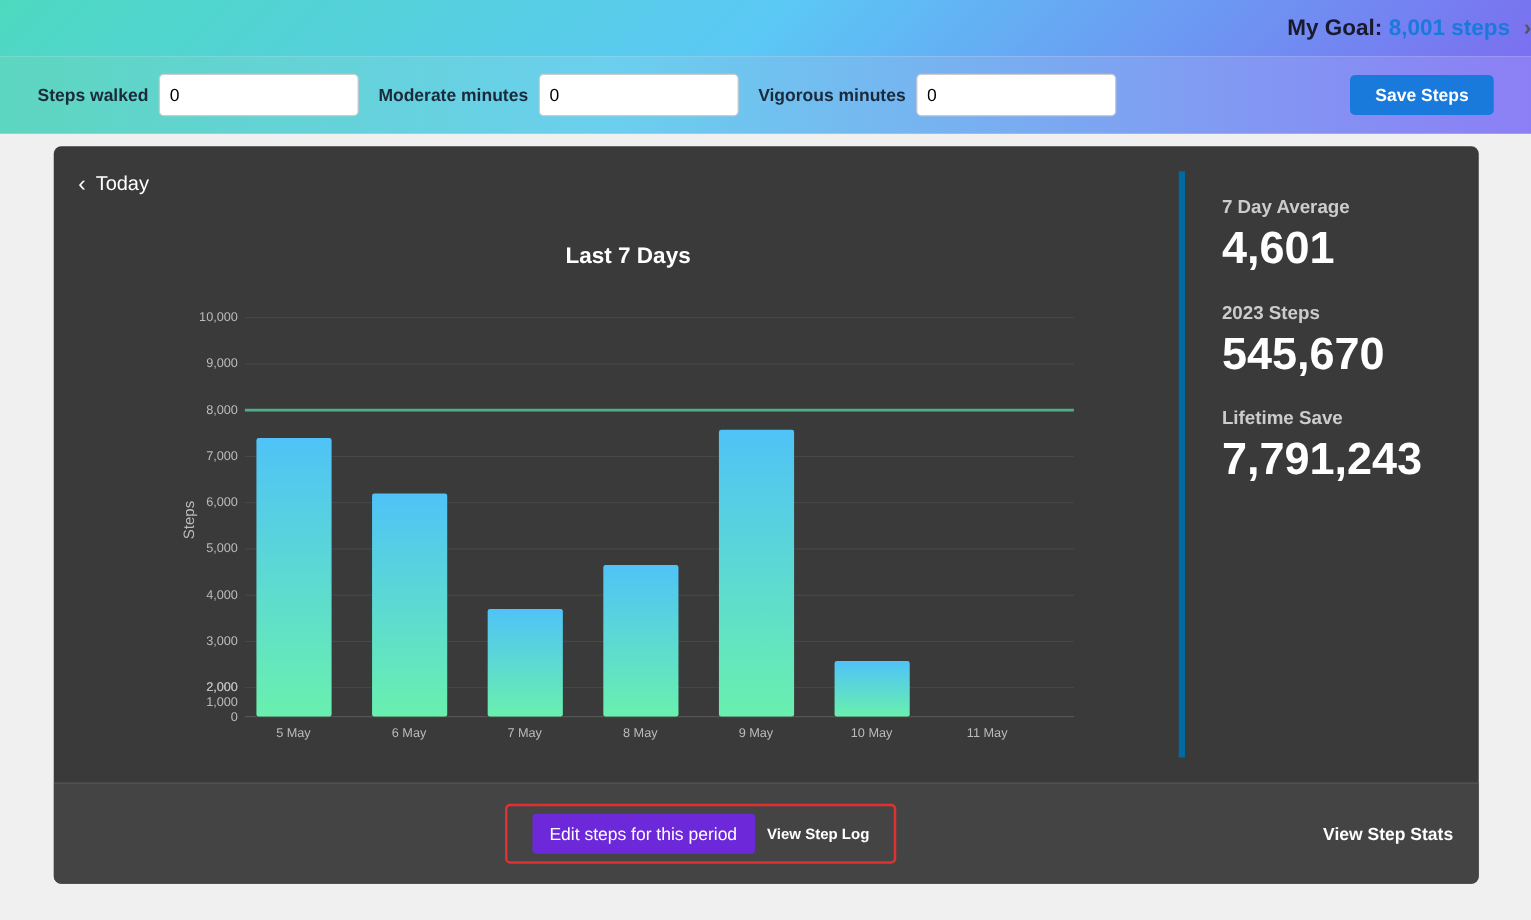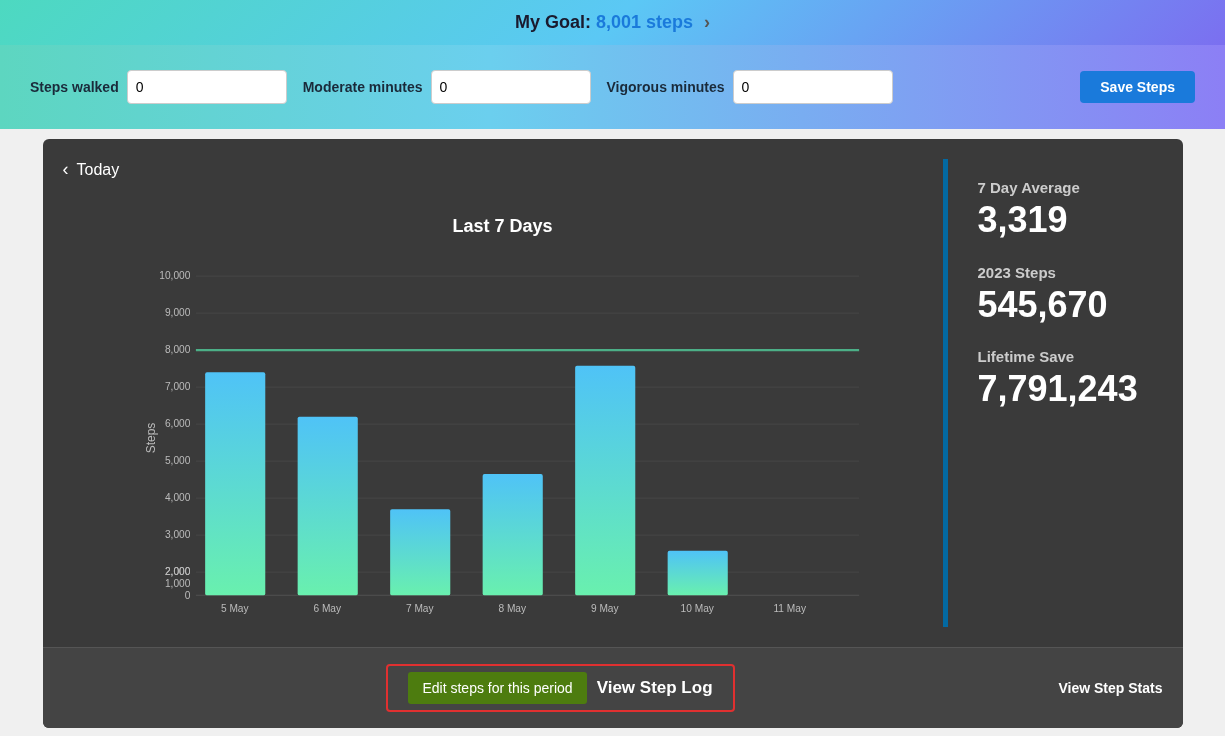--- a/index.html
+++ b/index.html
@@ -2,40 +2,40 @@
 <html><head>
   <meta charset="utf-8">
   <style>
     * { box-sizing: border-box; margin: 0; padding: 0; }
     body { font-family: Arial, sans-serif; background: #f0f0f0; width: 1225px; min-height: 736px; }
 
     
     .goal-bar {
       background: linear-gradient(135deg, #4dd9c0 0%, #5bc8f5 50%, #7b6ff0 100%);
       padding: 12px 0;
-      text-align: center;
+      text-align: right;
     }
     .goal-bar-text {
       font-size: 18px;
       font-weight: 600;
       color: #1a1a2e;
     }
     .goal-bar-text .goal-value {
       color: #1a7adb;
       font-weight: 700;
     }
     .goal-bar-text .chevron {
       color: #555;
       margin-left: 6px;
     }
 
     
     .steps-input-bar {
       background: linear-gradient(90deg, #5dd6c0 0%, #6bcfee 40%, #8c7ff5 100%);
-      padding: 25px 30px;
+      padding: 14px 30px;
       display: flex;
       align-items: center;
       gap: 16px;
     }
     .input-group {
       display: flex;
       align-items: center;
       gap: 8px;
     }
     .input-label {
@@ -146,31 +146,31 @@
       position: relative;
     }
     .bottom-center {
       flex: 1;
       display: flex;
       justify-content: center;
       align-items: center;
       gap: 16px;
     }
     .edit-steps-btn {
-      background: #4d7c0f;
+      background: #6d28d9;
       color: white;
       border: none;
       padding: 8px 14px;
       font-size: 14px;
       border-radius: 3px;
       cursor: pointer;
     }
     .view-step-log-btn {
       color: white;
-      font-size: 17px;
+      font-size: 12px;
       font-weight: 700;
       background: none;
       border: none;
       cursor: pointer;
     }
     .bottom-highlight {
       border: 2px solid #e03030;
       border-radius: 4px;
       padding: 6px 20px;
       display: flex;
@@ -281,21 +281,21 @@
           <text x="600" y="388" fill="#bbb" font-size="11" text-anchor="middle">10 May</text>
 
           <text x="700" y="388" fill="#bbb" font-size="11" text-anchor="middle">11 May</text>
         </svg>
       </div>
     </div>
 
     <div class="stats-panel">
       <div class="stat-item">
         <div class="stat-label">7 Day Average</div>
-        <div class="stat-value">3,319</div>
+        <div class="stat-value">4,601</div>
       </div>
       <div class="stat-item">
         <div class="stat-label">2023 Steps</div>
         <div class="stat-value">545,670</div>
       </div>
       <div class="stat-item">
         <div class="stat-label">Lifetime Save</div>
         <div class="stat-value">7,791,243</div>
       </div>
     </div>

